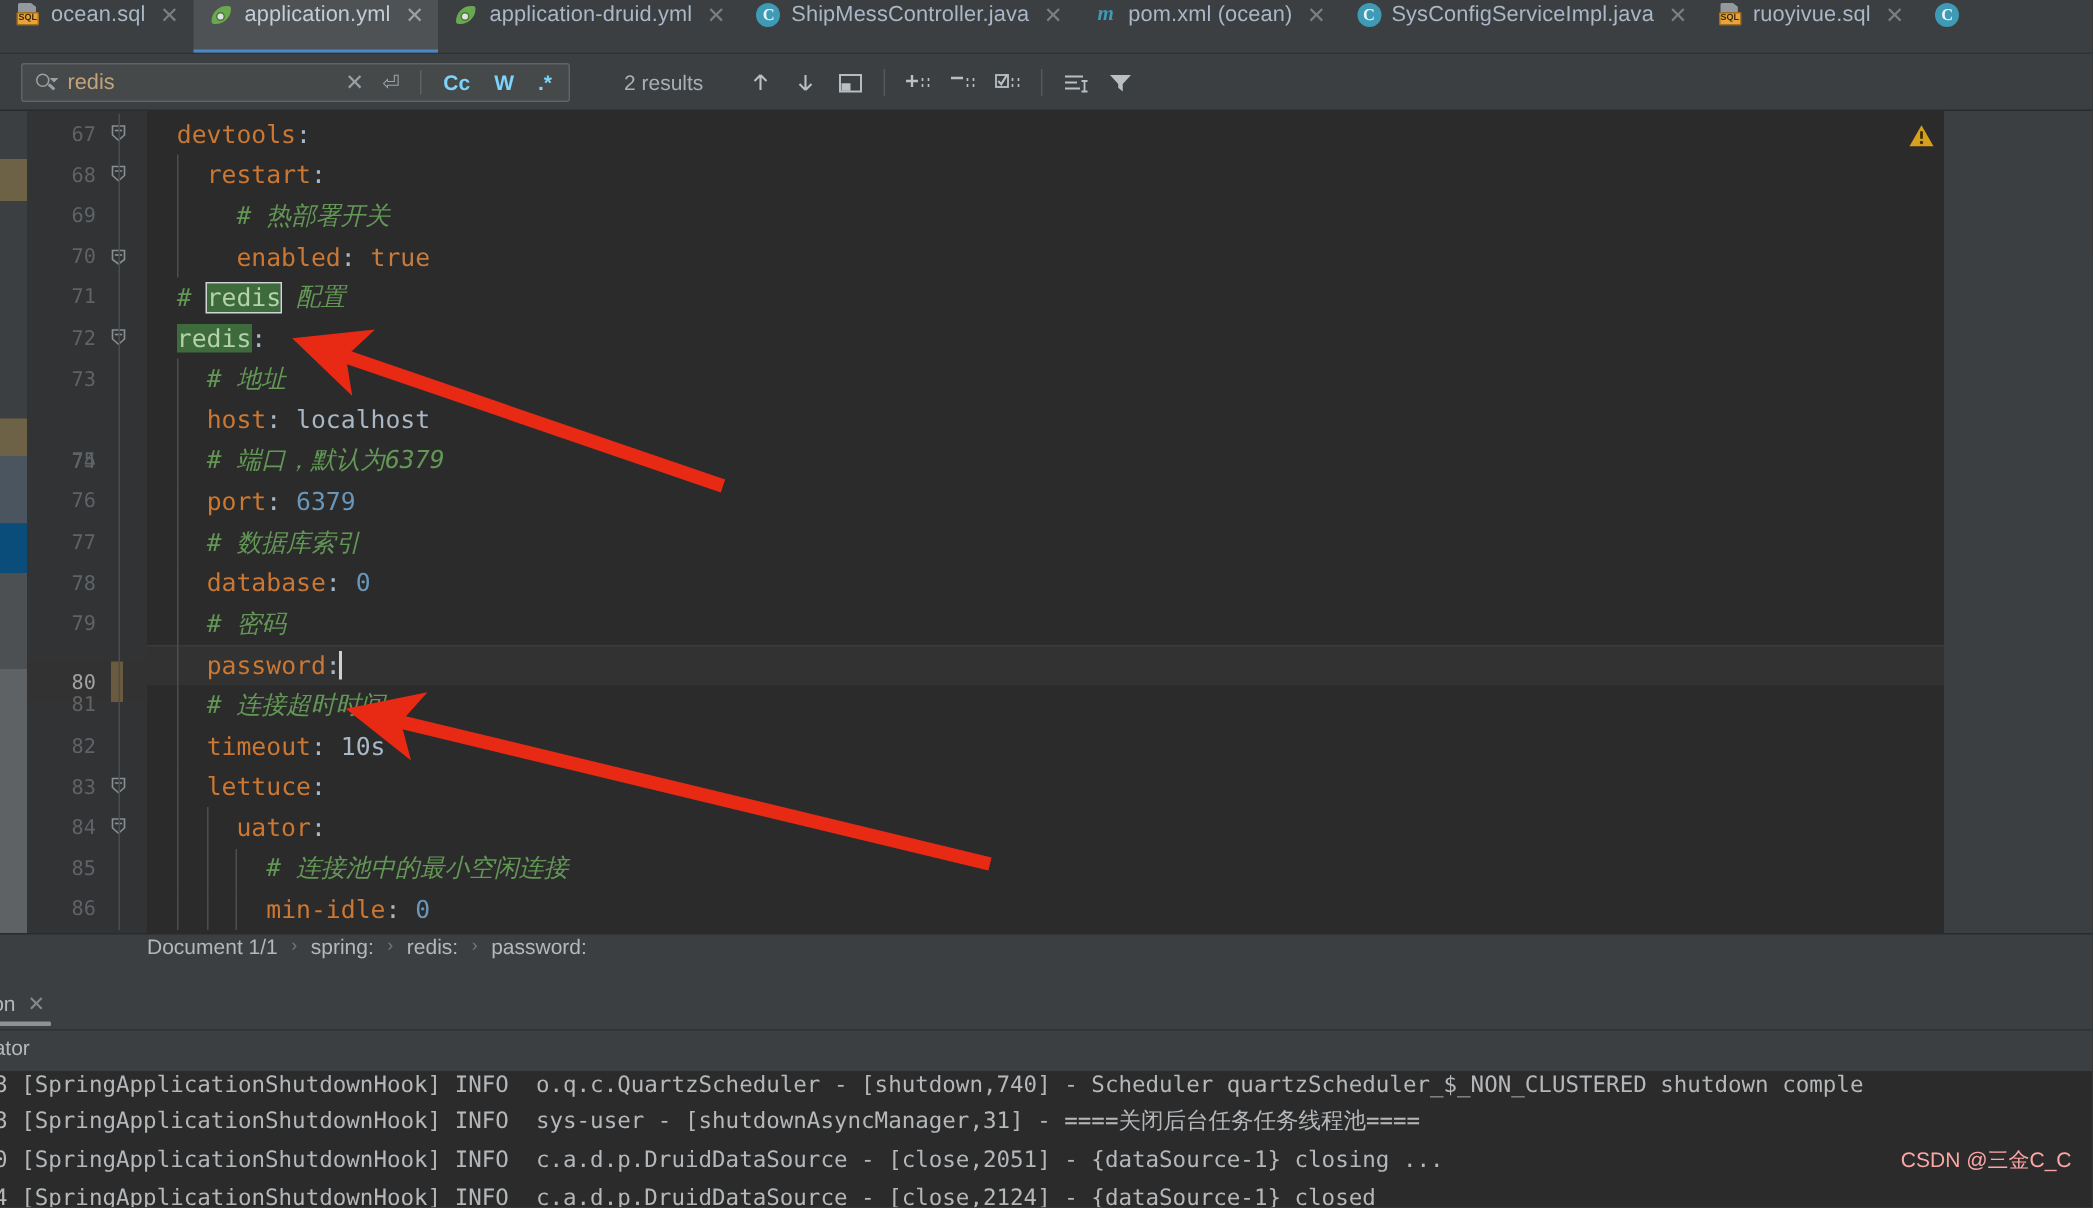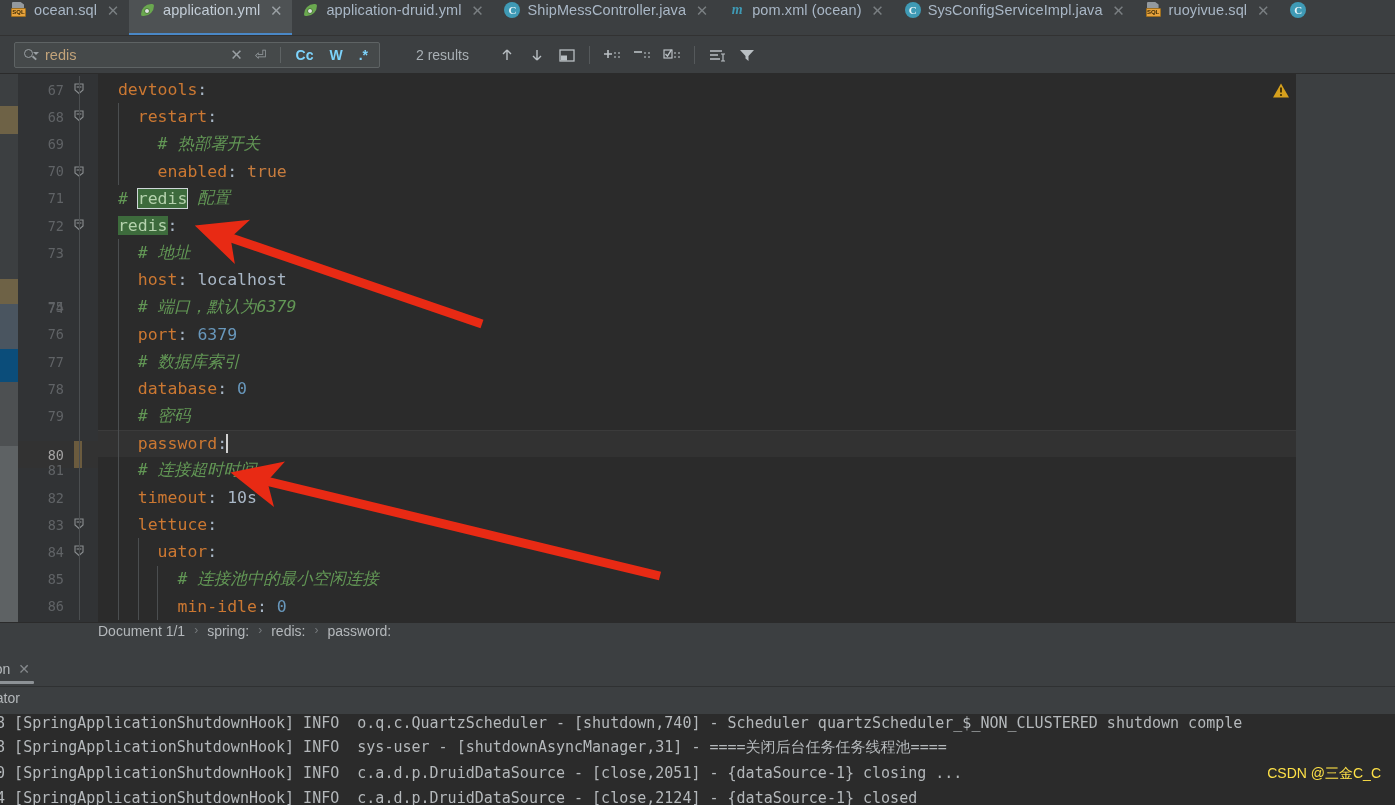--- a/index.html
+++ b/index.html
@@ -243,21 +243,21 @@
     position: absolute; left: 0; top: 62px; width: 1395px; height: 91px;
     background: #2b2b2b; overflow: hidden;
   }
   .log-line {
     position: absolute; left: -22px; height: 25px;
     font-family: "DejaVu Sans Mono", monospace; font-size: 15px;
     color: #b4b8bb; white-space: pre; display:flex; align-items:center;
   }
   .watermark {
     position: absolute; right: 14px; bottom: 22px;
-    font-size: 14px; color: #fde047;
+    font-size: 14px; color: #fca5a5;
     font-family: "Liberation Sans", sans-serif;
   }
 
   
   .arrows { position:absolute; left:0; top:0; width:1395px; height:805px;
             pointer-events:none; }
 </style>
 </head>
 <body>
 

